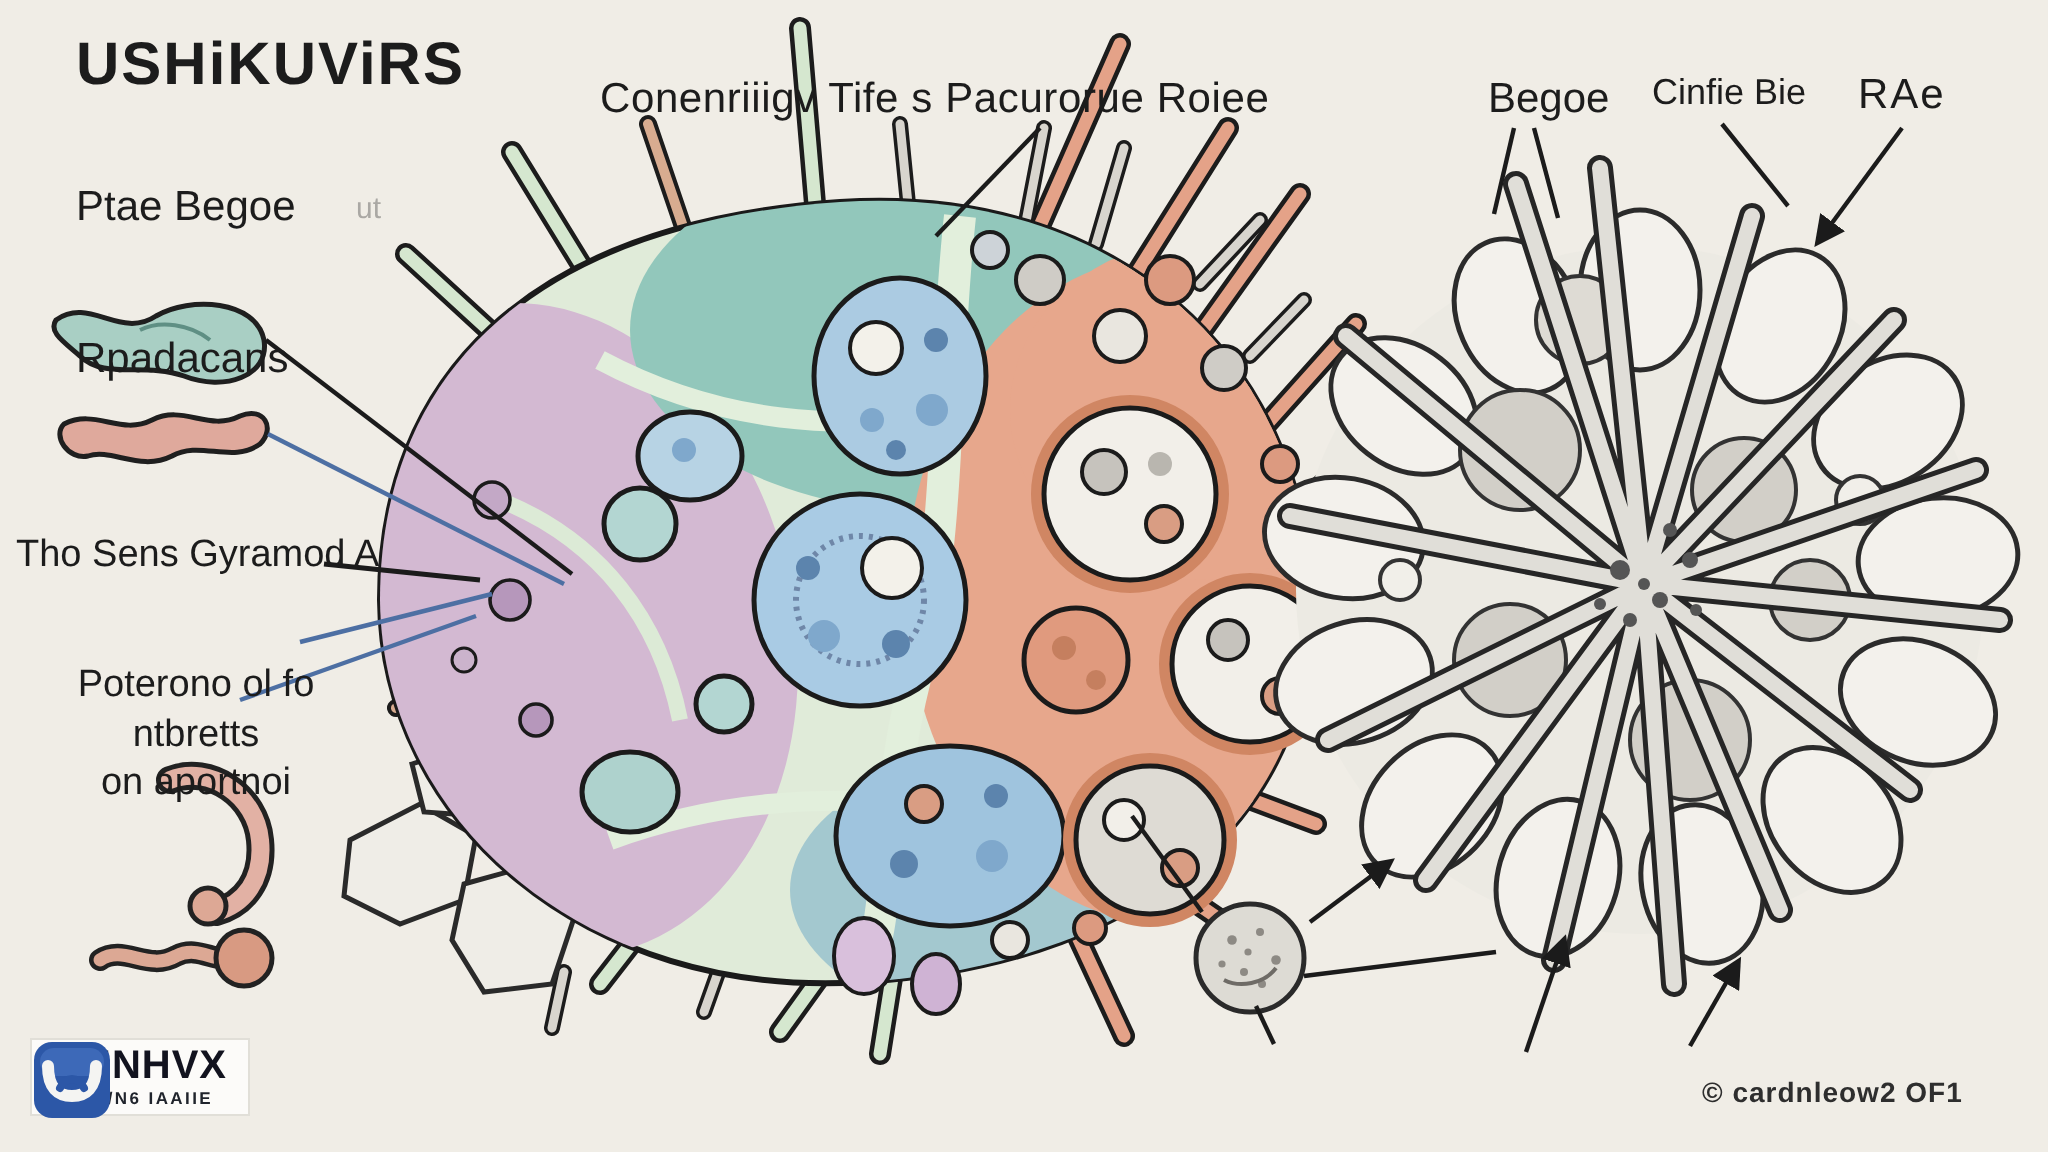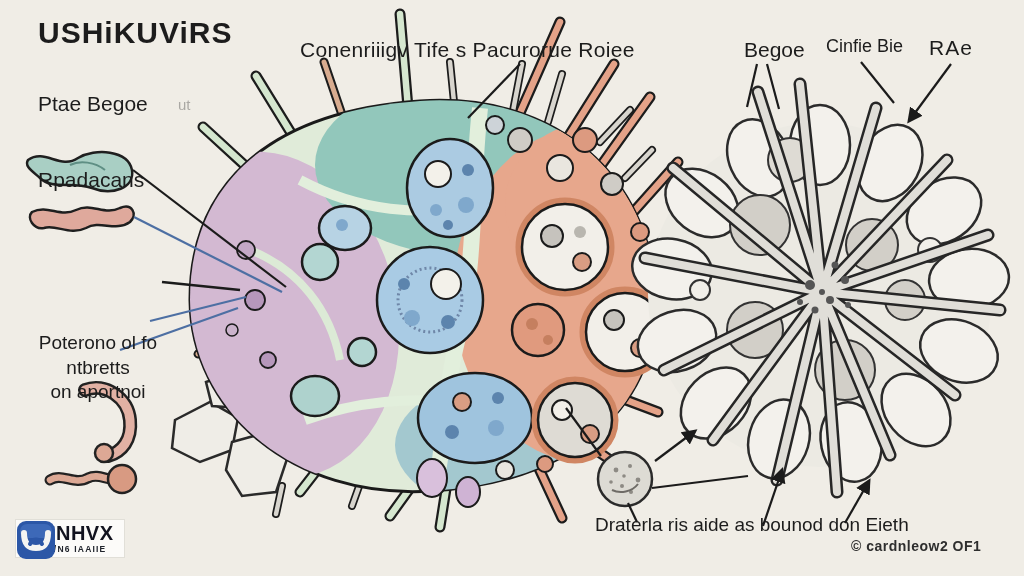--- a/index.html
+++ b/index.html
@@ -257,29 +257,29 @@
   <div class="lbl" id="heading">Conenriiigv Tife s Pacurorue Roiee</div>
 
   <div class="lbl" id="lbl-bife">Begoe</div>
   <div class="lbl" id="lbl-cinfe">Cinfie Bie</div>
   <div class="lbl" id="lbl-ric">RAe</div>
 
   <div class="lbl" id="lbl-ptae">Ptae Begoe</div>
   <div class="lbl" id="lbl-ptae-ghost">ut</div>
   <div class="lbl" id="lbl-rpad">Rpadacans</div>
 
+  <div class="lbl" id="lbl-gyramod">Tho Sens Gyramod A</div>
 
   <div class="lbl" id="lbl-pot">
     <div>Poterono ol fo</div>
     <div>ntbretts</div>
     <div>on aportnoi</div>
   </div>
 
   <div class="lbl" id="caption">
-    <div>Draterla ris aide as bounod don Eieth</div>
   </div>
 
   <div class="lbl" id="watermark">© cardnleow2 OF1</div>
 
   <div id="logo">
     <svg class="mark" viewBox="0 0 40 40">
       <rect x="1" y="1" width="38" height="38" rx="9" fill="#2c57a7"></rect>
       <rect x="4" y="4" width="32" height="14" rx="7" fill="#3d69b8"></rect>
       <path d="M8 13 C8 24 13 28 20 28 C27 28 32 24 32 13" fill="none" stroke="#f4f4f2" stroke-width="6" stroke-linecap="round"></path>
       <path d="M14 24 C17 18 23 18 26 24" fill="none" stroke="#2c57a7" stroke-width="4" stroke-linecap="round"></path>

